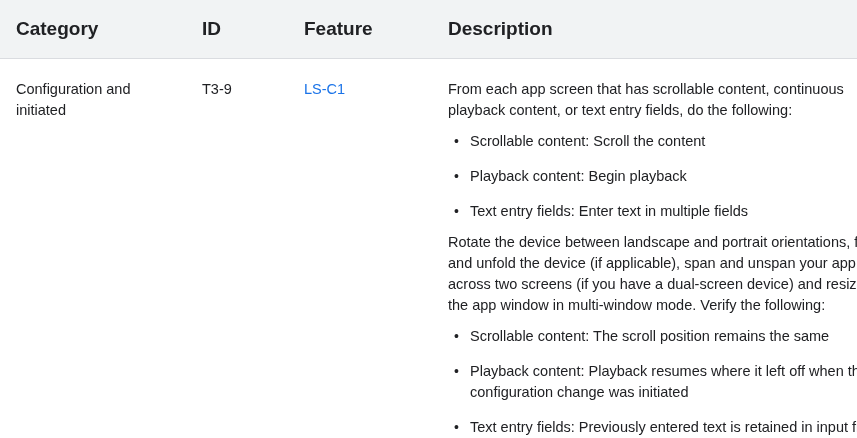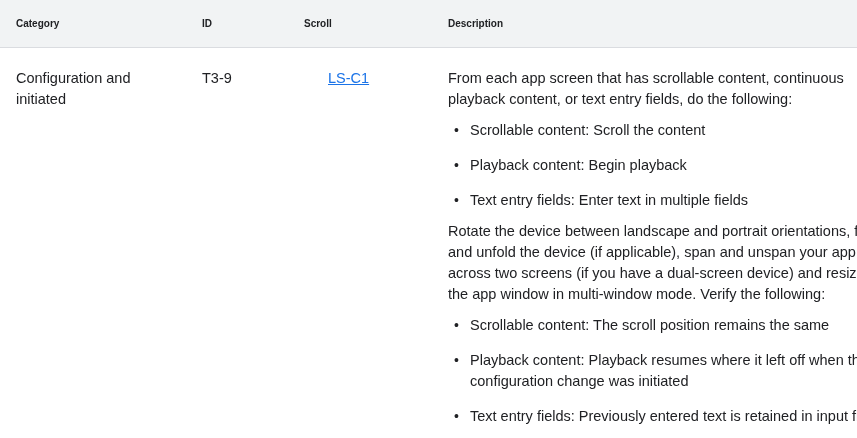--- a/index.html
+++ b/index.html
@@ -16,21 +16,21 @@
     -webkit-font-smoothing: antialiased;
   }
   .doc-table {
     width: 857px;
     border-collapse: collapse;
     table-layout: fixed;
   }
   .doc-table thead th {
     background: #f1f3f4;
     text-align: left;
-    font-size: 10px;
+    font-size: 19px;
     font-weight: bold;
     color: #202124;
     padding: 18px 16px 18px 0;
     border-bottom: 1px solid #dadce0;
     vertical-align: middle;
   }
   .doc-table thead th.c-category { padding-left: 16px; width: 170px; }
   .doc-table thead th.c-id { width: 86px; margin-top: 44px; }
   .doc-table thead th.c-feature { width: 128px; }
   .doc-table thead th.c-desc { width: 455px; }
@@ -40,23 +40,21 @@
     font-size: 14.5px;
     line-height: 21px;
     color: #202124;
     padding: 20px 16px 24px 0;
     border-bottom: 1px solid #dadce0;
   }
   .doc-table tbody td.c-category { padding-left: 16px; }
   .cell-category { max-width: 150px; }
   .feature-link {
     color: #1a73e8;
-    text-decoration: underline;
     cursor: pointer;
-    margin-left: 24px;
   }
   .desc-para {
     margin: 0 0 10px 0;
   }
   ul.desc-list {
     margin: 0 0 10px 0;
     padding-left: 22px;
     list-style: none;
   }
   ul.desc-list li {
@@ -77,21 +75,21 @@
   .desc-block { max-width: 440px; }
 </style>
 </head>
 <body>
 
 <table class="doc-table">
   <thead>
     <tr>
       <th class="c-category">Category</th>
       <th class="c-id">ID</th>
-      <th class="c-feature">Scroll</th>
+      <th class="c-feature">Feature</th>
       <th class="c-desc">Description</th>
     </tr>
   </thead>
   <tbody>
     <tr>
       <td class="c-category">
         <div class="cell-category">Configuration and initiated</div>
       </td>
       <td class="c-id">
         <span>T3-9</span>

